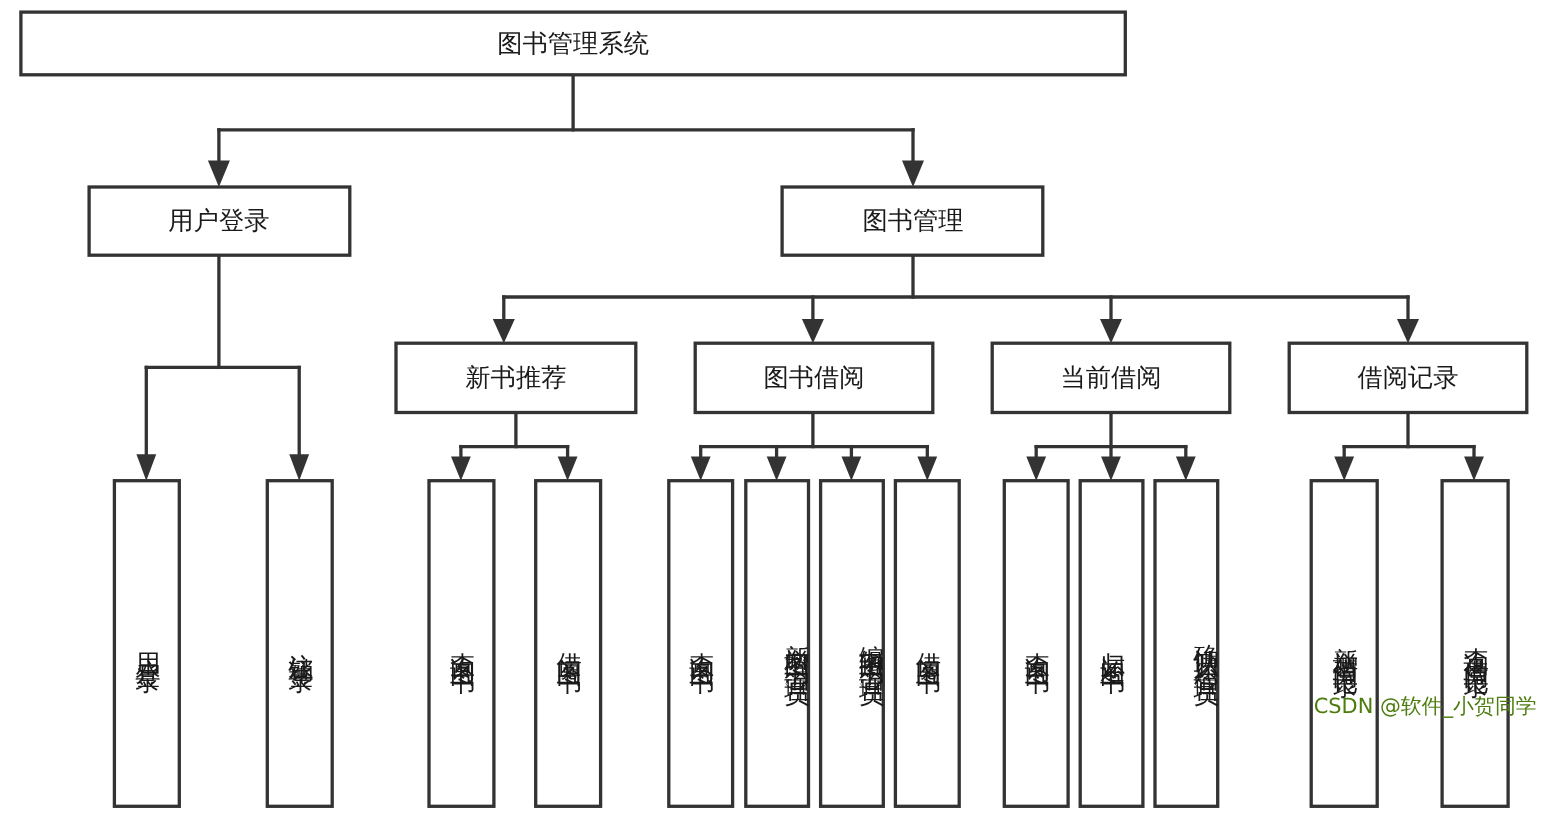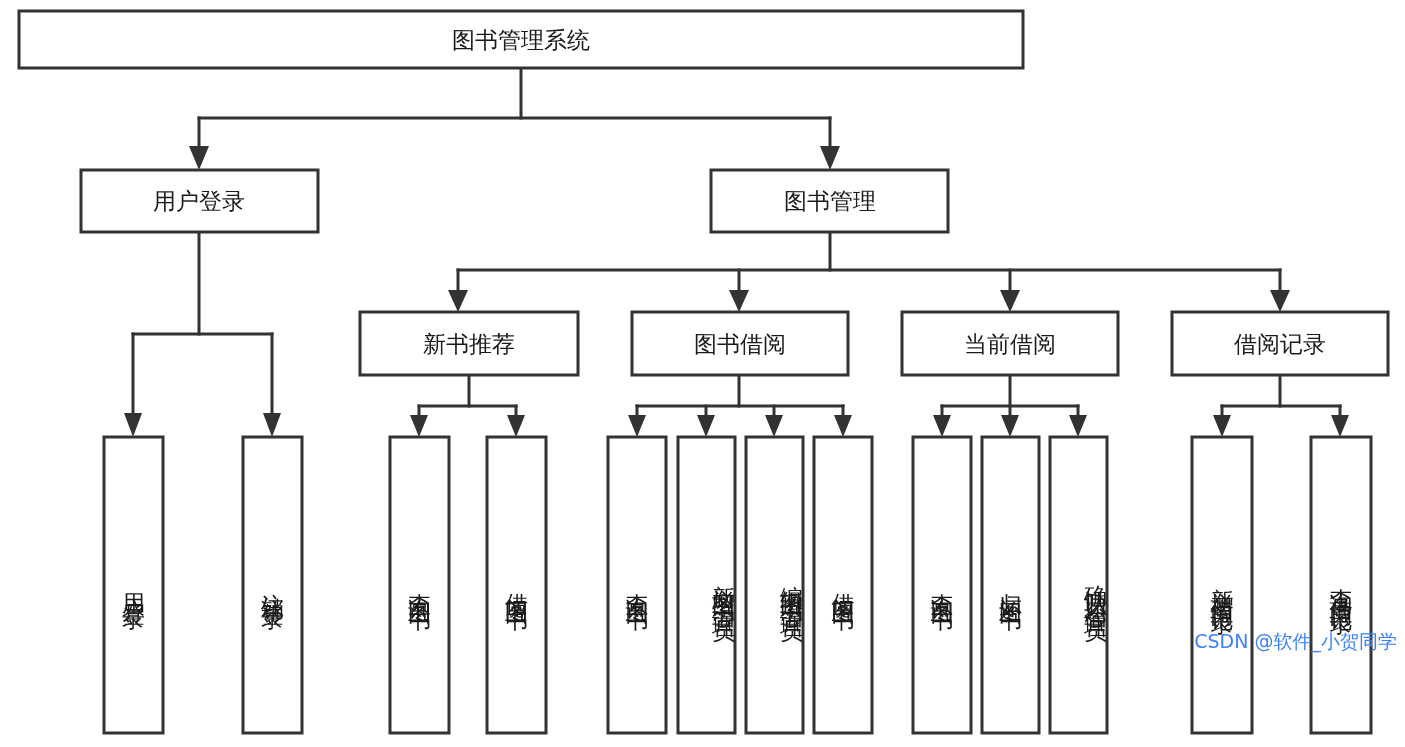--- a/index.html
+++ b/index.html
@@ -66,21 +66,21 @@
     white-space: nowrap;
     pointer-events: none;
     user-select: none;
   }
   .watermark {
     position: absolute;
     right: 8px;
     bottom: 4px;
     font-family: "DejaVu Sans", "Liberation Sans", sans-serif;
     font-size: 19px;
-    color: #3b82f6;
+    color: #4d7c0f;
     white-space: nowrap;
     user-select: none;
   }
 </style>
 </head>
 <body>
 
 <div id="diagram-root">
 
   <svg id="tree-svg" viewBox="0 0 1405 747" xmlns="http://www.w3.org/2000/svg">

